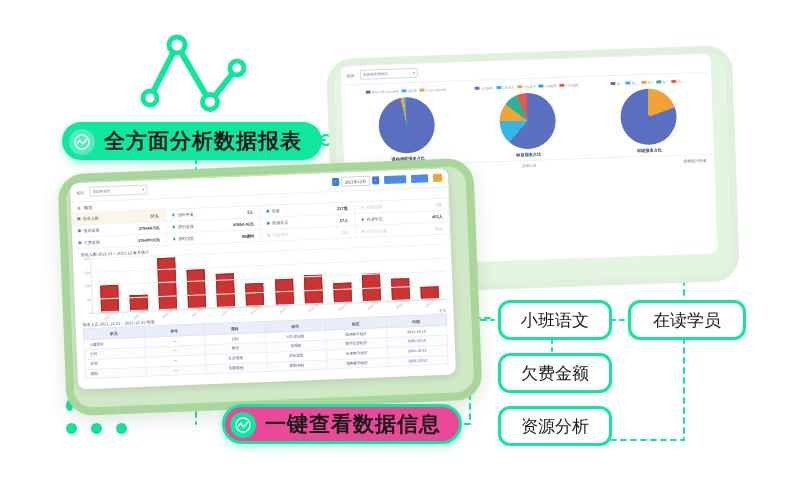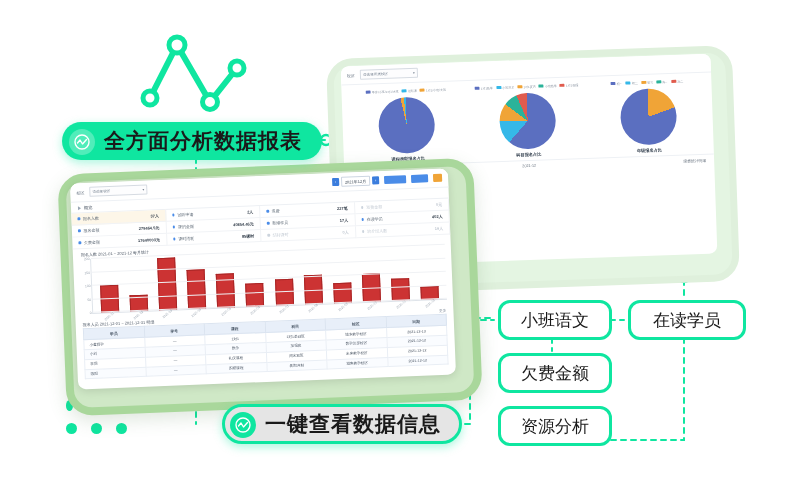--- a/index.html
+++ b/index.html
@@ -113,21 +113,21 @@
   .listbox{padding:2px 8px 0;}
   .listbox .lb-t{font-size:3.8px;color:#4a5563;margin-bottom:1px;}
   .lb-i{font-size:3.2px;color:#7b8591;line-height:1.45;}
 
   
   .pill{
     position:absolute;display:flex;align-items:flex-end;gap:9px;
     background:#0fe6a0;border-radius:22px;padding:5px 20px 5px 7px;
     box-shadow:0 3px 10px rgba(15,230,160,.35);
   }
-  .pill.outline{background:#e5e5e5;border:3px solid #0fe6a0;padding:3px 18px 3px 5px;}
+  .pill.outline{background:#ec4899;border:3px solid #0fe6a0;padding:3px 18px 3px 5px;}
   .pill-txt{font-size:21px;color:#1a1a1a;font-weight:bold;white-space:nowrap;letter-spacing:1px;}
   .pill-ico{width:26px;height:26px;border-radius:50%;background:rgba(255,255,255,.28);
     display:flex;align-items:center;justify-content:center;flex:none;}
   .pill.outline .pill-ico{background:#0fe6a0;}
 
   .pill-1{left:62px;top:122px;}
   .pill-2{left:222px;top:404px;}
 
   
   .abtn{

